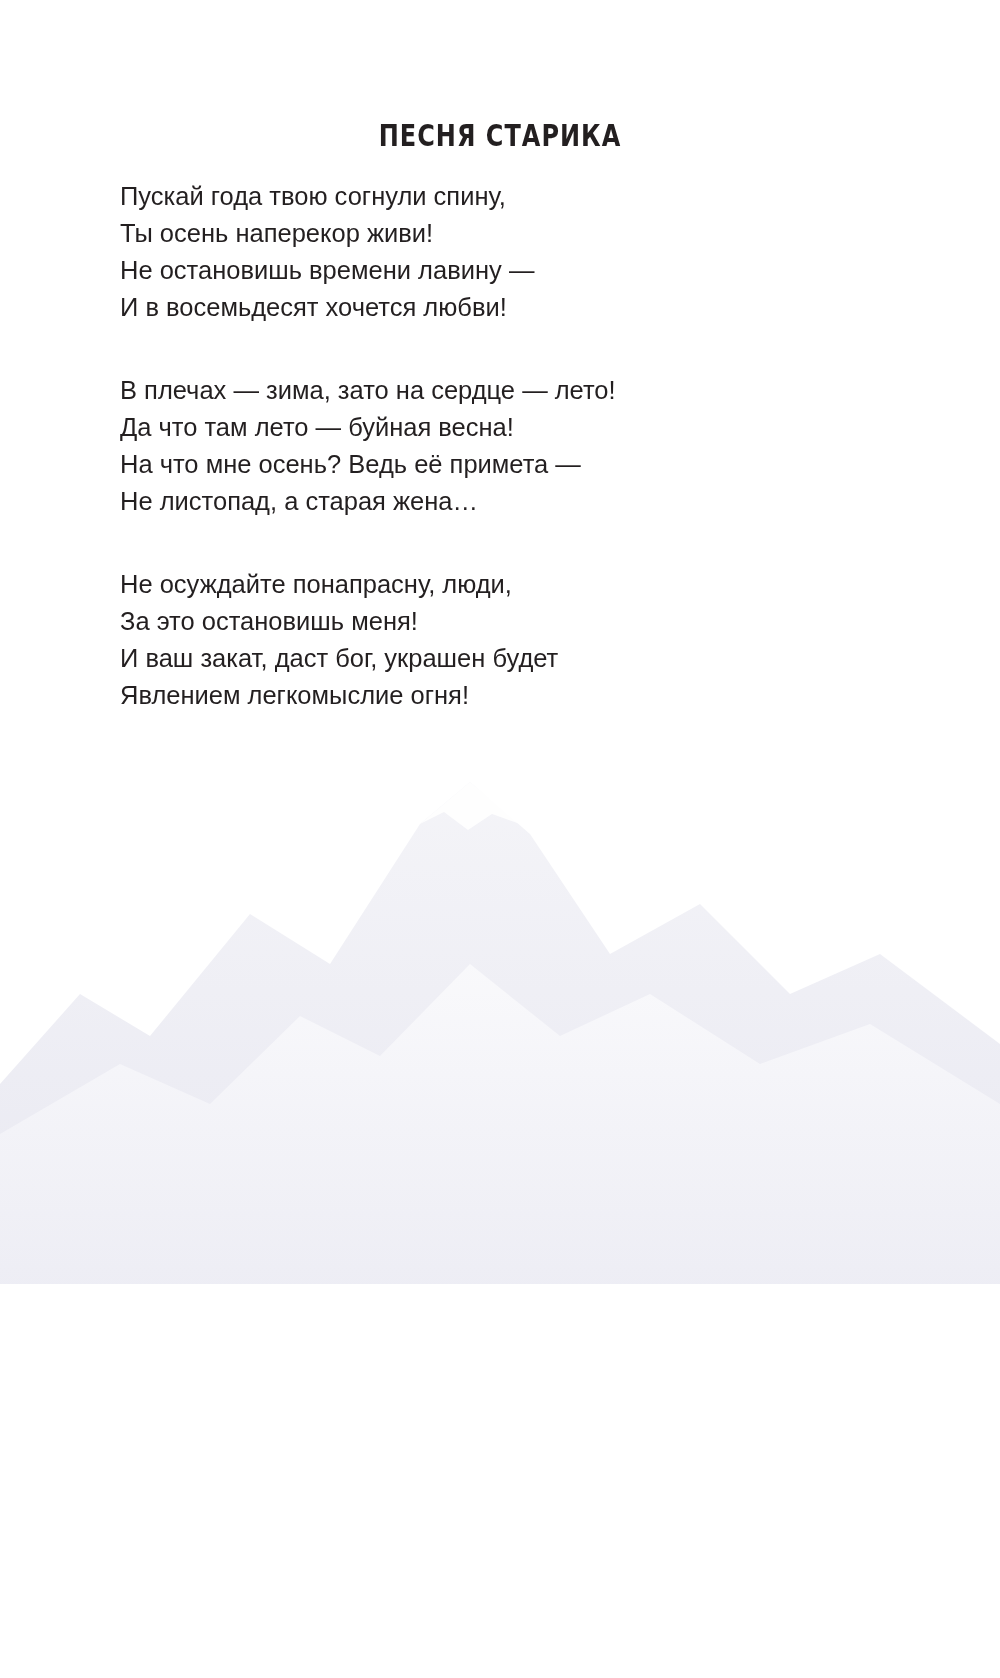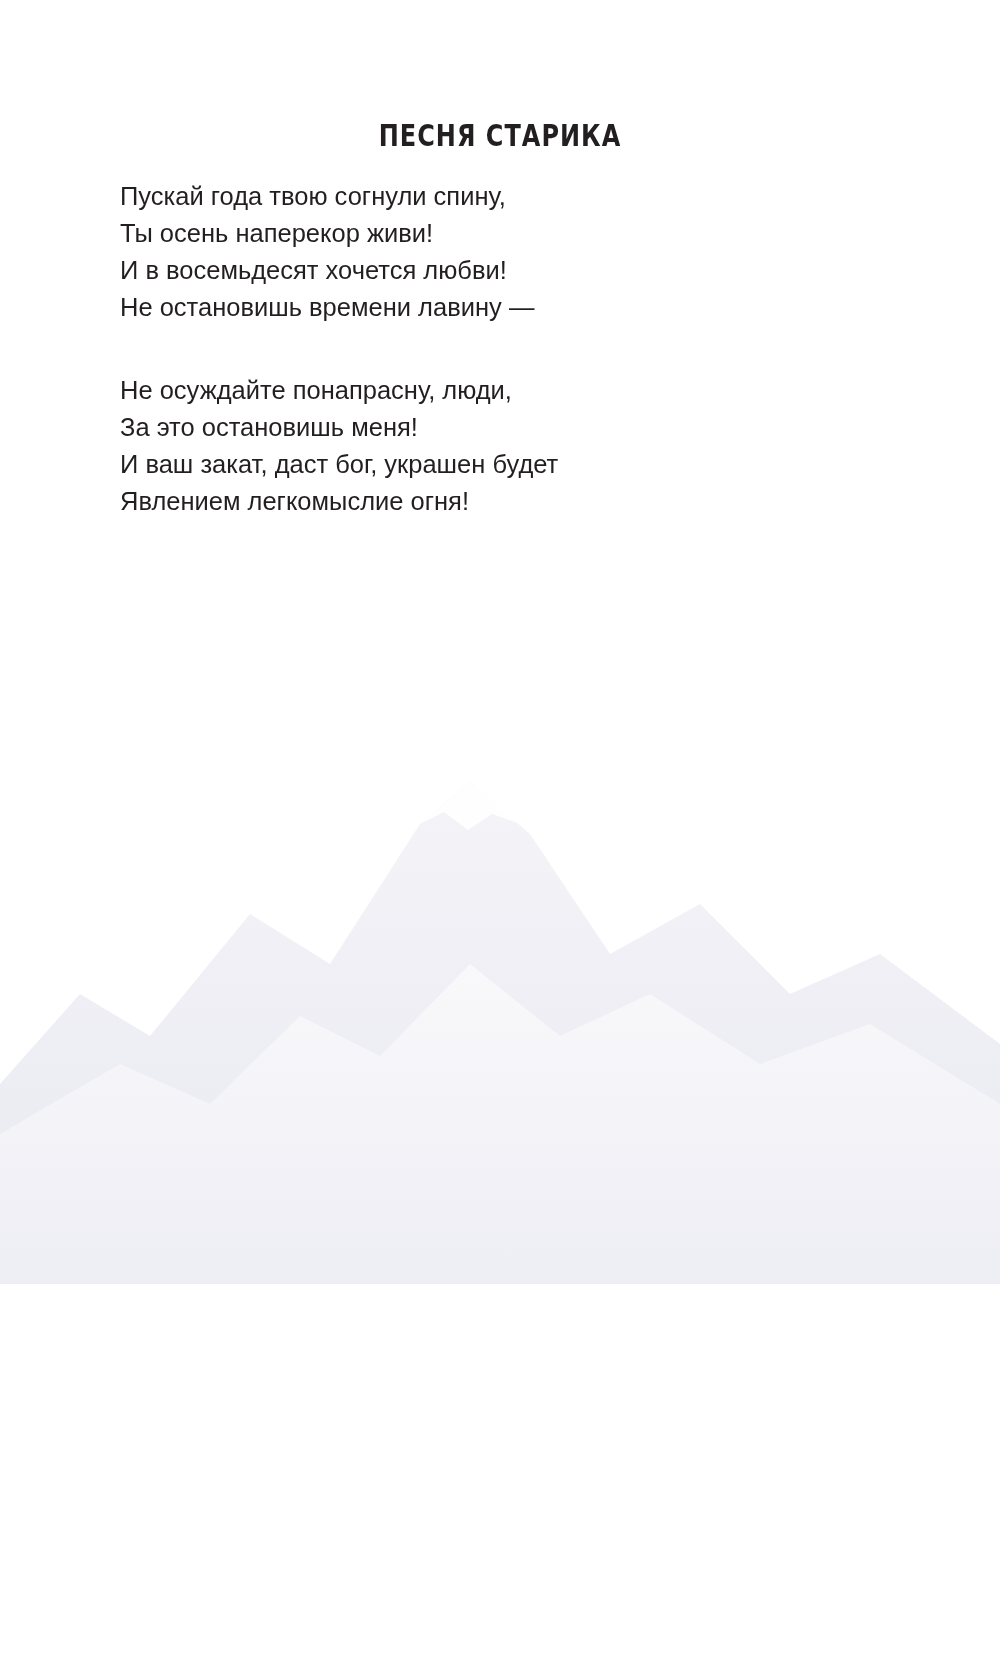--- a/index.html
+++ b/index.html
@@ -100,24 +100,30 @@
 
   <div class="content">
 
     <h1 class="poem-title">ПЕСНЯ СТАРИКА</h1>
 
     <div class="poem-body">
 
       <div class="stanza">
         <div class="line">Пускай года твою согнули спину,</div>
         <div class="line">Ты осень наперекор живи!</div>
+        <div class="line">Не остановишь времени лавину —</div>
         <div class="line">И в восемьдесят хочется любви!</div>
-        <div class="line">Не остановишь времени лавину —</div>
       </div>
 
+      <div class="stanza">
+        <div class="line">В плечах — зима, зато на сердце — лето!</div>
+        <div class="line">Да что там лето — буйная весна!</div>
+        <div class="line">На что мне осень? Ведь её примета —</div>
+        <div class="line">Не листопад, а старая жена…</div>
+      </div>
 
       <div class="stanza">
         <div class="line">Не осуждайте понапрасну, люди,</div>
         <div class="line">За это остановишь меня!</div>
         <div class="line">И ваш закат, даст бог, украшен будет</div>
         <div class="line">Явлением легкомыслие огня!</div>
       </div>
 
     </div>
 

